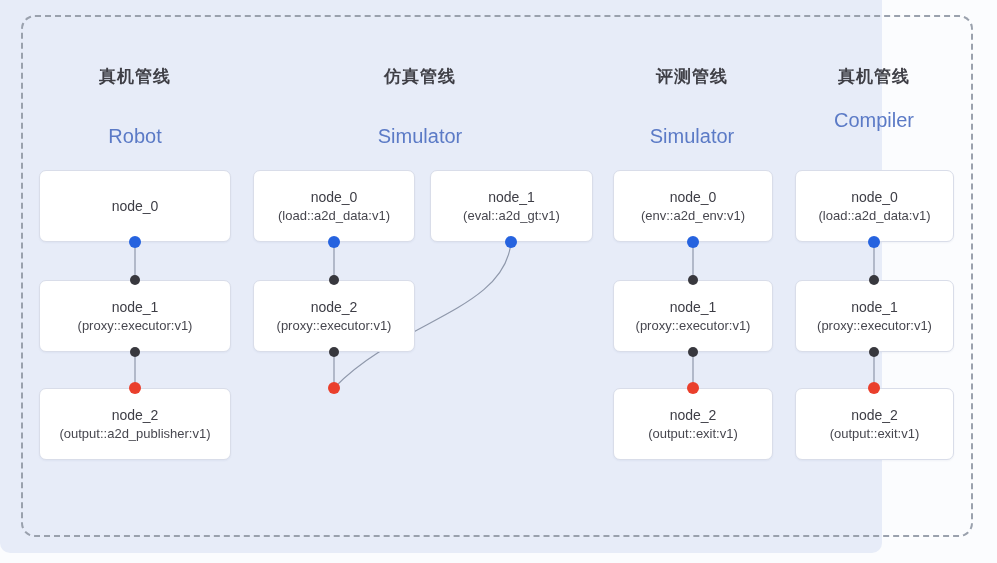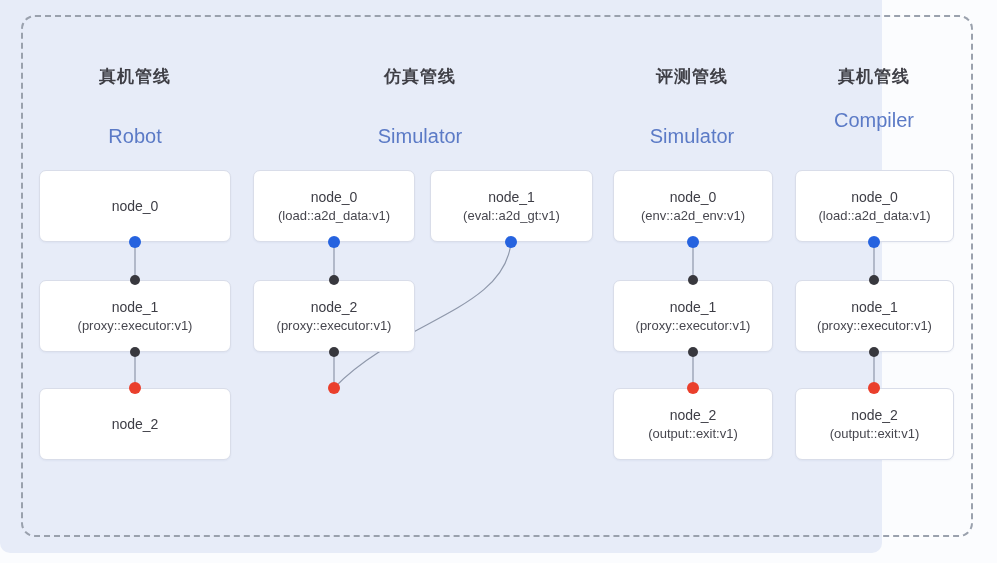--- a/index.html
+++ b/index.html
@@ -79,20 +79,21 @@
 
   <div class="node" style="left:39px;top:170px;width:192px">
     <div class="nname">node_0</div>
   </div>
   <div class="node" style="left:39px;top:280px;width:192px">
     <div class="nname">node_1</div>
     <div class="nimpl">(proxy::executor:v1)</div>
   </div>
   <div class="node" style="left:39px;top:388px;width:192px">
     <div class="nname">node_2</div>
+    <div class="nimpl">(output::a2d_publisher:v1)</div>
   </div>
 
   <div class="node" style="left:253px;top:170px;width:162px">
     <div class="nname">node_0</div>
     <div class="nimpl">(load::a2d_data:v1)</div>
   </div>
   <div class="node" style="left:430px;top:170px;width:163px">
     <div class="nname">node_1</div>
     <div class="nimpl">(eval::a2d_gt:v1)</div>
   </div>

